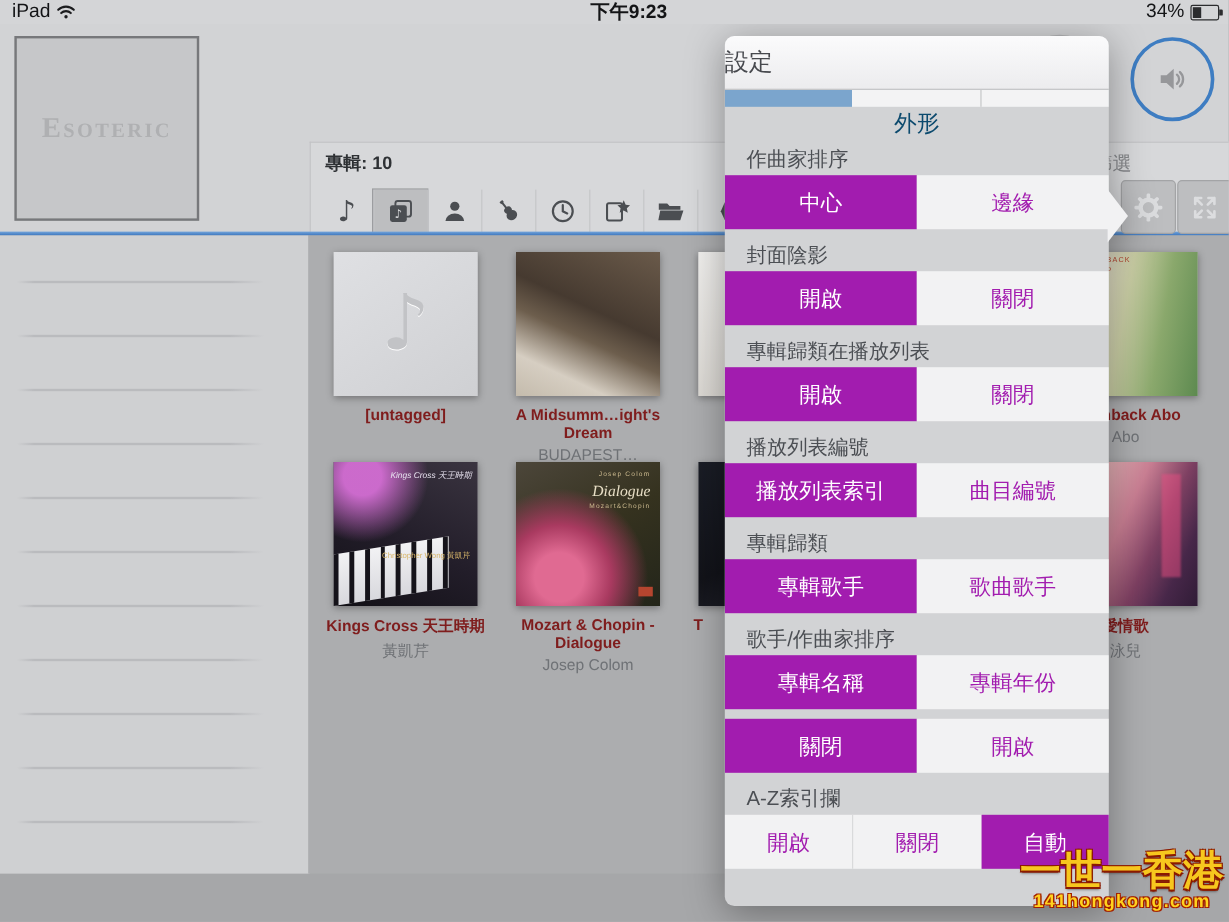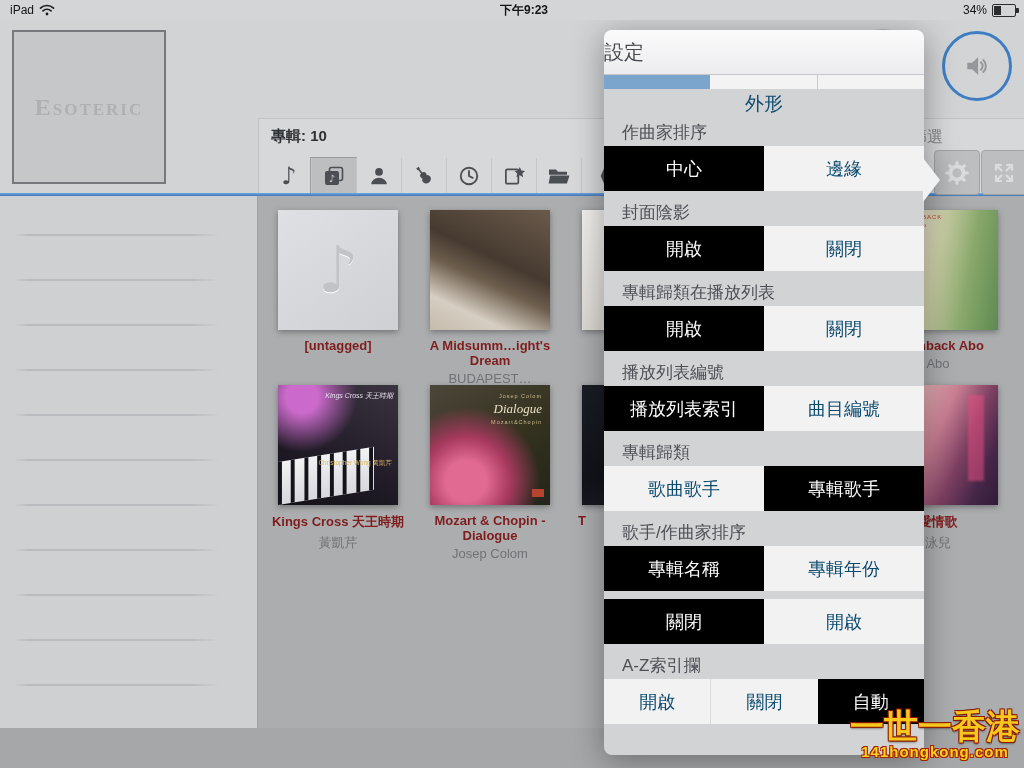--- a/index.html
+++ b/index.html
@@ -3,21 +3,21 @@
 <meta charset="utf-8">
 <style>
   html,body{margin:0;padding:0;}
   body{
     width:1024px;height:768px;position:relative;overflow:hidden;
     font-family:"Liberation Sans","DejaVu Sans",sans-serif;
     background:#acadaf;-webkit-font-smoothing:antialiased;
   }
   
   .statusbar{position:absolute;left:0;top:0;width:1024px;height:20px;background:#d4d5d7;
-    display:flex;align-items:center;font-size:12px;color:#131416;z-index:60;}
+    display:flex;align-items:center;font-size:16px;color:#131416;z-index:60;}
   .sb-left{position:absolute;left:10px;display:flex;align-items:center;gap:5px;}
   .sb-center{position:absolute;left:0;right:0;text-align:center;font-weight:bold;padding-left:24px;}
   .sb-right{position:absolute;right:8px;display:flex;align-items:center;gap:5px;}
   .battery{width:22px;height:11px;border:1px solid #2b2c2e;border-radius:2px;position:relative;background:#d4d5d7;}
   .battery .fill{position:absolute;left:1px;top:1px;bottom:1px;width:32%;background:#2b2c2e;}
   .battery .nub{position:absolute;right:-4px;top:3px;width:3px;height:5px;background:#2b2c2e;border-radius:0 1px 1px 0;}
   
   .topband{position:absolute;left:0;top:20px;width:1024px;height:174px;background:#d2d3d5;}
   .logo{position:absolute;left:12px;top:30px;width:150px;height:150px;background:#c6c7c9;
     border:2px solid #77787b;display:flex;align-items:center;justify-content:center;z-index:2;}
@@ -90,22 +90,22 @@
   .p-header{height:44px;background:linear-gradient(#fbfbfc,#ececee);border-bottom:1px solid #c6c7c9;
     line-height:44px;font-size:20px;color:#47494e;}
   .p-ind{height:14px;display:flex;}
   .p-ind .pi{flex:1;background:#f3f3f4;}
   .p-ind .pi.on{background:#7ba5cd;}
   .p-ind .pi.dv{border-left:1px solid #c9cacb;}
   .p-section{height:30px;line-height:30px;text-align:center;font-size:19px;color:#0c4a6e;}
   .plabel{height:27px;line-height:27px;padding-left:18px;font-size:17px;color:#4c4f54;text-align:left;}
   .pseg{height:45px;display:flex;margin-bottom:8px;}
   .seg{flex:1;display:flex;align-items:center;justify-content:center;font-size:18px;}
-  .seg.on{background:#000000;color:#ffffff;}
-  .seg.off{background:#f2f2f3;color:#0c4a6e;}
+  .seg.on{background:#a21caf;color:#ffffff;}
+  .seg.off{background:#f2f2f3;color:#a21caf;}
   .seg.dv{border-left:1px solid #d9dadb;}
   .pointer{position:absolute;right:-16px;top:128px;width:0;height:0;
     border-top:22px solid transparent;border-bottom:22px solid transparent;border-left:17px solid #f2f2f3;}
   
   .watermark{position:absolute;right:4px;bottom:8px;text-align:center;z-index:50;line-height:1.05;}
   .wm1{font-size:34px;font-weight:bold;color:#f7c71e;
     text-shadow:-1px -1px 0 #8b1a00,1px -1px 0 #8b1a00,-1px 1px 0 #8b1a00,1px 1px 0 #8b1a00,0 2px 2px rgba(0,0,0,.4);}
   .wm2{font-size:15px;font-weight:bold;color:#ffd21e;letter-spacing:1px;
     text-shadow:-1px -1px 0 #a32000,1px -1px 0 #a32000,-1px 1px 0 #a32000,1px 1px 0 #a32000;}
   svg{display:block;}
@@ -325,22 +325,22 @@
       <div class="plabel">播放列表編號</div>
       <div class="pseg">
         <div class="seg on">播放列表索引</div>
         <div class="seg off">曲目編號</div>
       </div>
     </div>
 
     <div>
       <div class="plabel">專輯歸類</div>
       <div class="pseg">
+        <div class="seg on">專輯歌手</div>
         <div class="seg off">歌曲歌手</div>
-        <div class="seg on">專輯歌手</div>
       </div>
     </div>
 
     <div>
       <div class="plabel">歌手/作曲家排序</div>
       <div class="pseg">
         <div class="seg on">專輯名稱</div>
         <div class="seg off">專輯年份</div>
       </div>
     </div>

